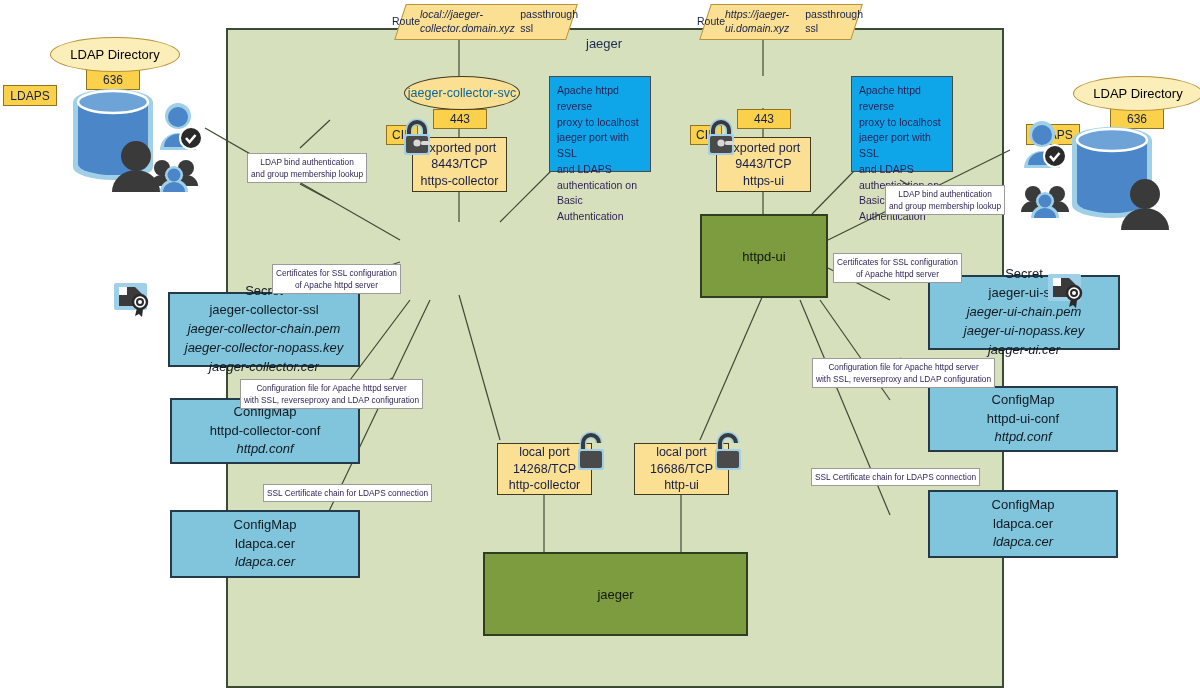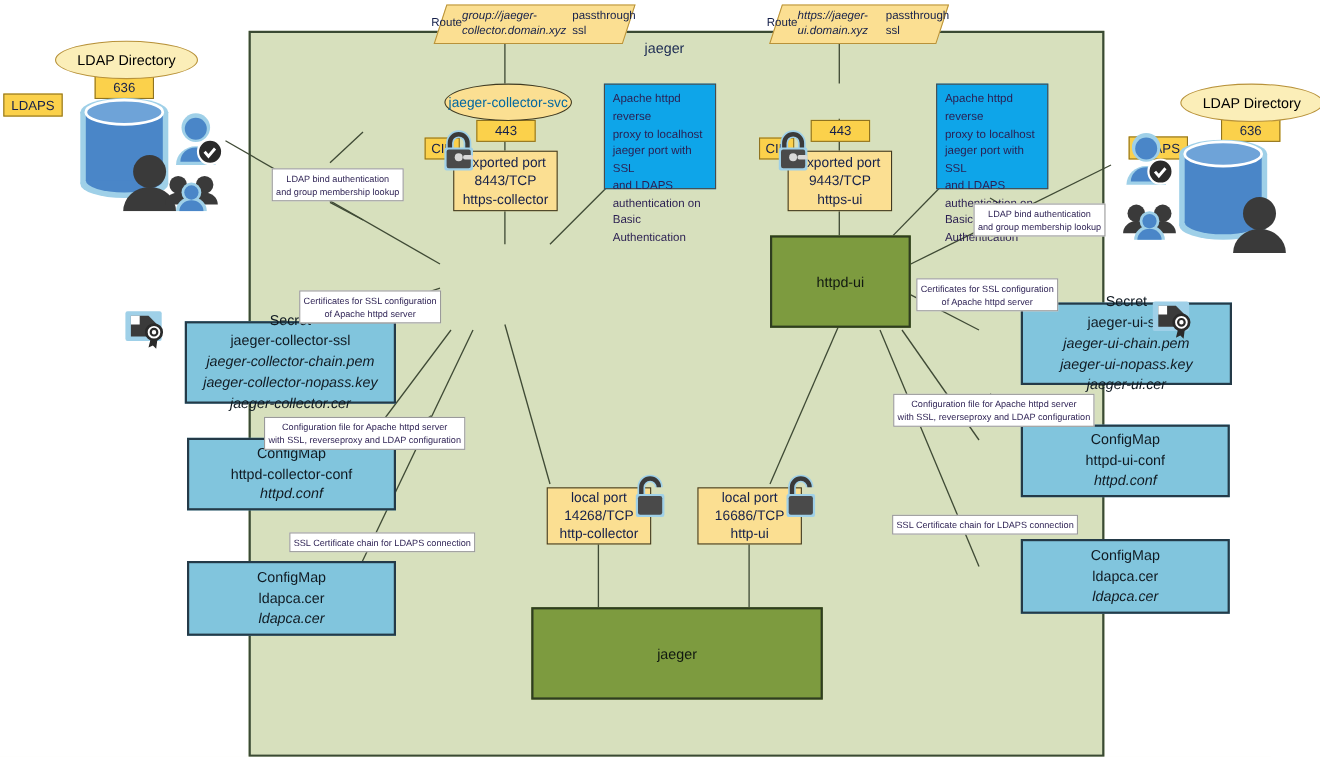--- a/index.html
+++ b/index.html
@@ -101,21 +101,21 @@
       <line x1="930" y1="198" x2="900" y2="180"></line>
       <line x1="905" y1="268" x2="880" y2="256"></line>
       <line x1="930" y1="378" x2="900" y2="358"></line>
     </g>
   </svg>
 
   <div>
     <div class="route" style="left:400px;top:4px;width:170px;height:34px;"></div>
     <div class="route-txt" style="left:392px;top:4px;width:186px;height:34px;">
       <span>Route</span>
-      <span class="ital">group://jaeger-collector.domain.xyz</span>
+      <span class="ital">local://jaeger-collector.domain.xyz</span>
       <span>passthrough ssl</span>
     </div>
   </div>
   <div>
     <div class="route" style="left:705px;top:4px;width:150px;height:34px;"></div>
     <div class="route-txt" style="left:697px;top:4px;width:166px;height:34px;">
       <span>Route</span>
       <span class="ital">https://jaeger-ui.domain.xyz</span>
       <span>passthrough ssl</span>
     </div>

